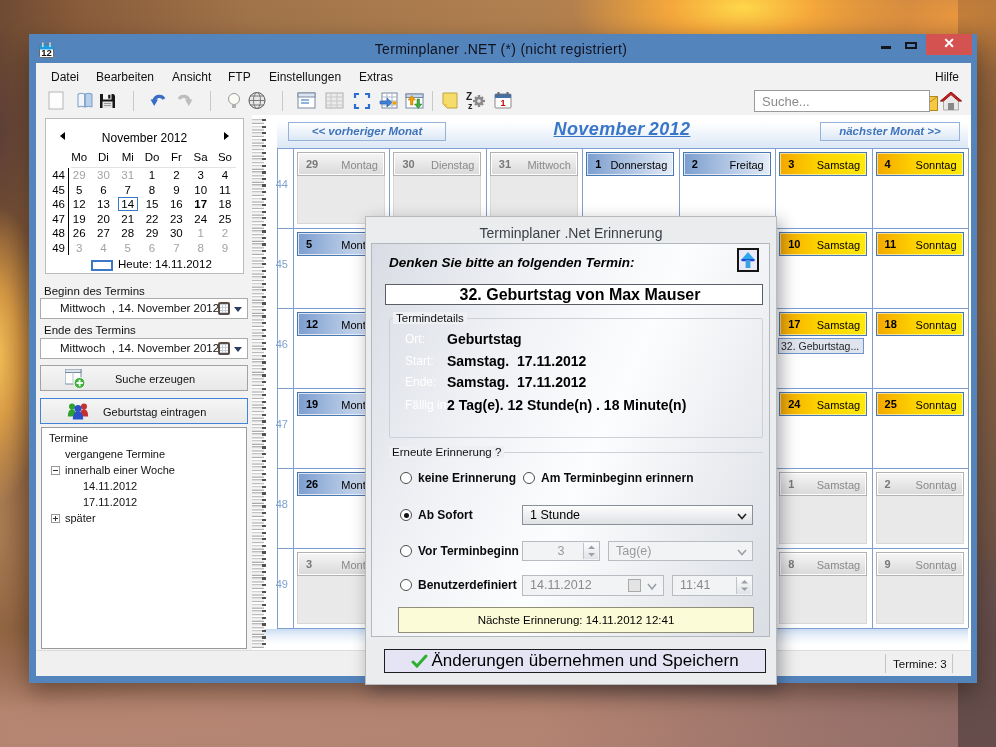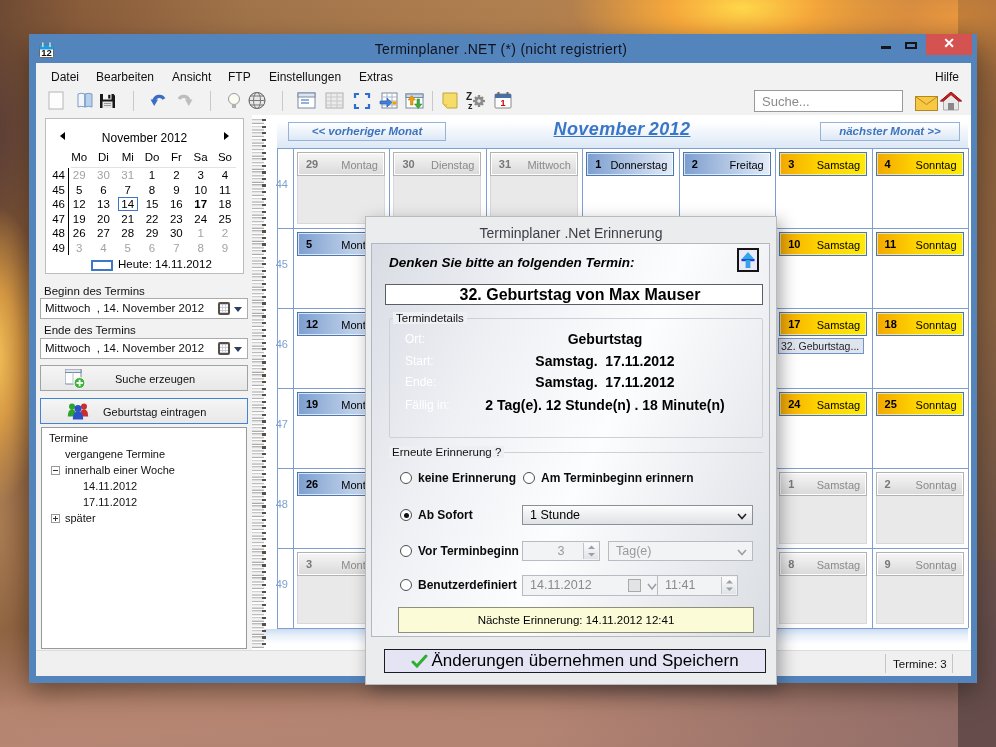--- a/index.html
+++ b/index.html
@@ -35,26 +35,26 @@
 #title { position:absolute; left:201px; top:41px; width:600px; text-align:center; font-size:14px; letter-spacing:.3px; color:#10131e; }
 .tb-min { position:absolute; left:881px; top:46px; width:10px; height:3px; background:#14161c; }
 .tb-max { position:absolute; left:905px; top:42px; width:12px; height:7px; border:2px solid #14161c; }
 .tb-close { position:absolute; left:926px; top:34px; width:46px; height:21px; background:#d45250; color:#fff; font-size:14px; font-weight:bold; text-align:center; }
 .tb-close span { position:relative; top:1px; }
 
 
 .menu { position:absolute; top:70px; font-size:12px; color:#111; }
 .tsep { position:absolute; width:1px; height:20px; top:91px; background:#c9c9c9; }
 .ticon { position:absolute; top:91px; width:22px; height:20px; }
-#search { position:absolute; left:754px; top:90px; width:149px; height:22px; background:#fff; border:1px solid #9a9a9a; font-size:13px; color:#8a8a8a; padding:3px 0 0 7px; }
+#search { position:absolute; left:754px; top:90px; width:176px; height:22px; background:#fff; border:1px solid #9a9a9a; font-size:13px; color:#8a8a8a; padding:3px 0 0 7px; }
 
 
 .lbl { position:absolute; font-size:11.5px; color:#111; }
 .combo { position:absolute; left:40px; width:208px; height:21px; background:#fff; border:1px solid #ababab; font-size:11.5px; color:#111; }
-.combo .t { position:absolute; left:4px; top:3px; }
+.combo .t { position:absolute; left:19px; top:3px; }
 .combo .arr { position:absolute; right:5px; top:8px; width:0; height:0; border:4px solid transparent; border-top:5px solid #2c3e60; }
 .combo .cal { position:absolute; right:17px; top:3px; width:12px; height:13px; background:#c9ced8; border:2px solid #584e45; border-radius:2px; }
 .combo .cal:before { content:""; position:absolute; left:0px; top:1px; width:8px; height:7px;
   background-image:radial-gradient(circle at 1.2px 1.2px, #fff 1px, rgba(255,255,255,0) 1.3px);
   background-size:3px 3px; }
 .lbtn { position:absolute; left:40px; width:208px; background:linear-gradient(180deg,#f5f5f5,#e8e8e8); border:1px solid #a2a2a2; font-size:11px; color:#111; }
 
 #mcal { position:absolute; left:45px; top:118px; width:199px; height:156px; background:#fff; border:1px solid #bcbcbc; }
 #mcal .gy { color:#a2a2a2; }
 
@@ -78,21 +78,21 @@
 #dlg { position:absolute; left:365px; top:216px; width:412px; height:469px;
   background:#ebeced; border:1px solid #b7babe; box-shadow:4px 6px 16px rgba(30,30,40,.4); }
 .dtitle { position:absolute; left:0; right:0; top:8px; text-align:center; font-size:14px; color:#3a3f47; }
 #dpanel { position:absolute; left:371px; top:243px; width:399px; height:394px;
   background:linear-gradient(115deg,#d9dce4 0%, #eef0f4 28%, #fcfdfe 55%, #dadde3 100%);
   border:1px solid #b3b8bf; }
 .radio { position:absolute; width:12px; height:12px; border:1px solid #4d4d4d; border-radius:50%; background:#fff; }
 .radio.sel:before { content:""; position:absolute; left:2.5px; top:2.5px; width:5px; height:5px; border-radius:50%; background:#111; }
 .rlbl { position:absolute; font-size:12px; font-weight:bold; color:#0a0a0a; }
 .dl { position:absolute; font-size:12px; color:#ffffff; }
-.dv { position:absolute; left:447px; width:316px; text-align:center; font-size:14px; font-weight:bold; color:#000; }
+.dv { position:absolute; left:447px; width:316px; text-align:left; font-size:14px; font-weight:bold; color:#000; }
 </style>
 </head>
 <body>
 <div id="wall"></div>
 <div id="wallbtm"></div>
 <div id="wallrgt"></div>
 
 <div id="win"></div>
 <div id="client"></div>
 <div id="title">Terminplaner .NET (*) (nicht registriert)</div>
@@ -595,21 +595,21 @@
           <path d="M4 10 L7.5 13.5 L11 10z" fill="#9aa0a8"></path>
         </svg></span></div>
     <div class="abs" style="left:608px;top:541px;width:145px;height:20px;background:#f2f3f4;border:1px solid #b8bcc2;font-size:12.5px;color:#9a9a9a;padding:2px 0 0 7px;">Tag(e)<svg class="abs" style="right:5px;top:5px" width="10" height="10">
         <path d="M1 3 L5 7.5 L9 3" fill="none" stroke="#9aa0a8" stroke-width="1.6"></path>
       </svg></div>
     <div class="radio" style="left:400px;top:579px"></div>
     <div class="rlbl" style="left:418px;top:578px">Benutzerdefiniert</div>
     <div class="abs" style="left:522px;top:575px;width:142px;height:21px;background:#f2f3f4;border:1px solid #b8bcc2;font-size:12.5px;color:#8a8a8a;padding:2px 0 0 7px;">14.11.2012<span class="abs" style="right:22px;top:3px;width:13px;height:13px;background:#e4e4e4;border:1px solid #aaa;"></span><svg class="abs" style="right:6px;top:7px" width="10" height="8">
         <path d="M1 1 L5 6 L9 1" fill="none" stroke="#9aa0a8" stroke-width="1.6"></path>
       </svg></div>
-    <div class="abs" style="left:657px;top:575px;width:81px;height:21px;background:#f2f3f4;border:1px solid #b8bcc2;font-size:12.5px;color:#8a8a8a;padding:2px 0 0 7px;">11:41<span class="abs" style="right:1px;top:1px;width:15px;height:17px;background:linear-gradient(180deg,#fcfcfc,#e0e2e6);border-left:1px solid #c0c4ca;"><svg width="15" height="17">
+    <div class="abs" style="left:672px;top:575px;width:81px;height:21px;background:#f2f3f4;border:1px solid #b8bcc2;font-size:12.5px;color:#8a8a8a;padding:2px 0 0 7px;">11:41<span class="abs" style="right:1px;top:1px;width:15px;height:17px;background:linear-gradient(180deg,#fcfcfc,#e0e2e6);border-left:1px solid #c0c4ca;"><svg width="15" height="17">
           <path d="M4 6.5 L7.5 3 L11 6.5z" fill="#9aa0a8"></path>
           <path d="M4 10.5 L7.5 14 L11 10.5z" fill="#9aa0a8"></path>
         </svg></span></div>
     <div class="abs" style="left:398px;top:607px;width:356px;height:26px;background:#fbfbd8;border:1px solid #90907a;text-align:center;font-size:11.5px;color:#000;padding-top:6px;">Nächste Erinnerung: 14.11.2012 12:41</div>
     <div class="abs" style="left:384px;top:649px;width:382px;height:24px;background:#e4e4f4;border:1.5px solid #1a1c20;display:flex;align-items:center;justify-content:center;font-size:17px;color:#000;">
       <svg width="17" height="14" style="margin-right:3px">
         <path d="M2 8 L6 12 L15 2" fill="none" stroke="#2faf2f" stroke-width="3" stroke-linecap="round"></path>
       </svg>
       <span>Änderungen übernehmen und Speichern</span>
     </div>

